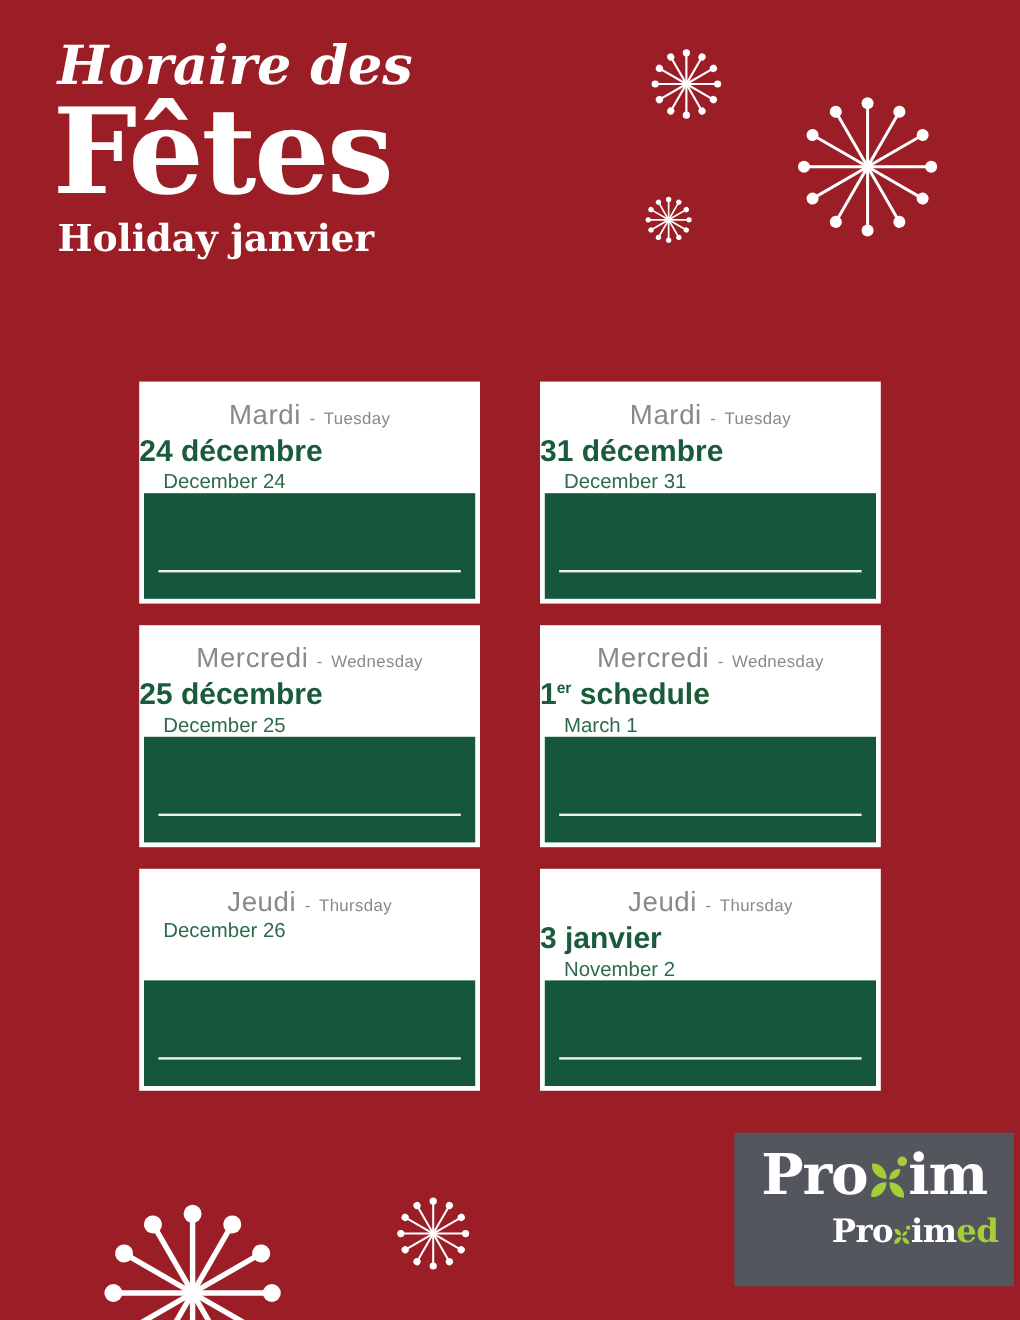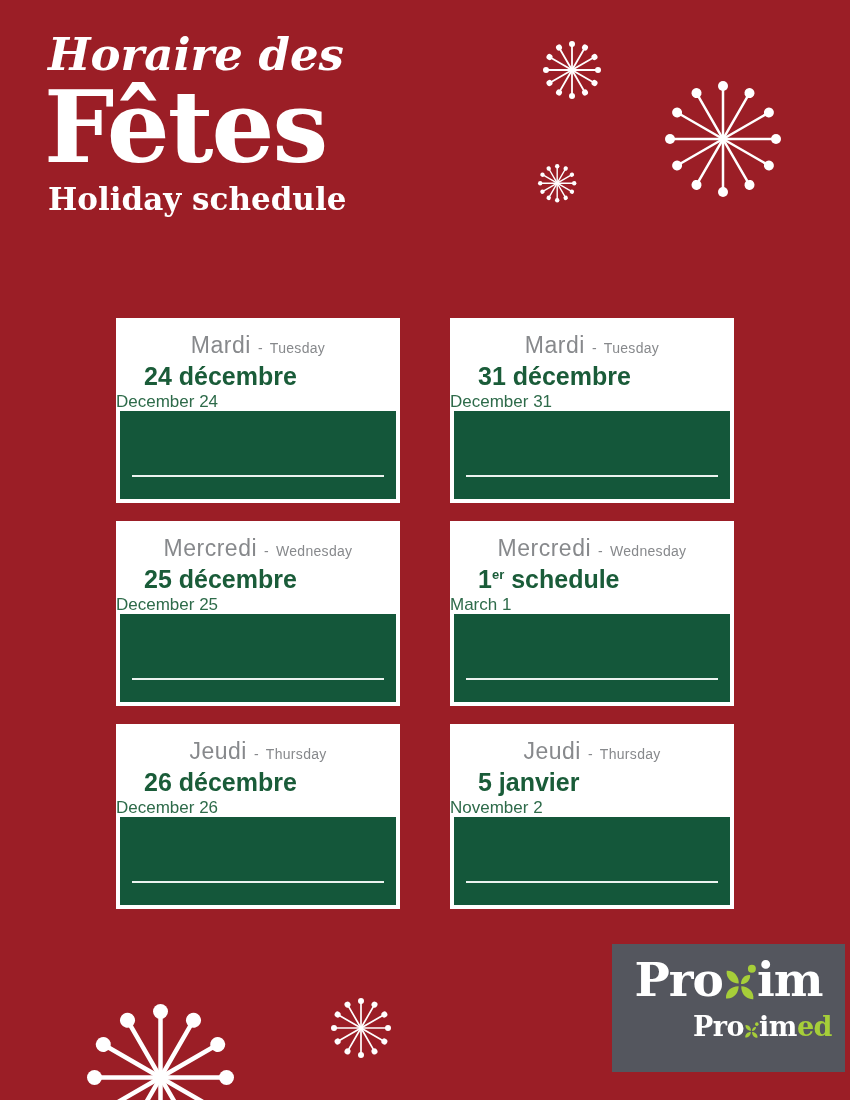--- a/index.html
+++ b/index.html
@@ -23,23 +23,23 @@
 
   
   .grid{
     position:absolute;left:116px;top:318px;width:618px;
     display:grid;grid-template-columns:284px 284px;column-gap:50px;row-gap:18px;
   }
   .card{position:relative;width:284px;height:185px;background:var(--white);text-align:left;}
   .day-row{display:flex;justify-content:center;align-items:baseline;gap:7px;padding-top:14px;color:var(--gray);}
   .day-fr{font-size:23px;letter-spacing:0.5px;}
   .day-sep,.day-en{font-size:14px;letter-spacing:0.3px;}
-  .date-fr{margin-top:3px;font-size:25px;font-weight:bold;color:var(--dgreen);margin-left:28px;}
+  .date-fr{margin-top:3px;font-size:25px;font-weight:bold;color:var(--dgreen);}
   .date-fr sup{font-size:13px;line-height:0;}
-  .date-en{margin-top:1px;font-size:17px;color:var(--mgreen);}
+  .date-en{margin-top:1px;font-size:17px;color:var(--mgreen);padding-left:20px;}
   .hours-panel{position:absolute;left:4px;right:4px;bottom:4px;height:88px;background:var(--green);}
   .write-line{position:absolute;left:12px;right:12px;bottom:22px;height:2px;background:rgba(255,255,255,0.92);}
 
   
   .logo-box{position:absolute;left:612px;top:944px;width:233px;height:128px;background:var(--boxgray);}
   .brand{
     position:absolute;left:0;right:0;top:8px;text-align:center;color:var(--white);
     font-family:"DejaVu Serif", serif;font-weight:bold;font-size:47px;letter-spacing:-1px;
   }
   .brand .flower{display:inline-block;width:38px;height:42px;vertical-align:-8px;margin:0 -2px;}
@@ -60,21 +60,21 @@
 
 <svg class="hidden-defs" aria-hidden="true">
   <defs>
     <path id="petal" d="M0,-2 C5.2,-7 6.2,-15.5 0,-20.5 C-6.2,-15.5 -5.2,-7 0,-2 Z"></path>
   </defs>
 </svg>
 
 <div class="title-block">
   <div class="title-line1">Horaire des</div>
   <div class="title-line2">Fêtes</div>
-  <div class="title-sub">Holiday schedule</div>
+  <div class="title-sub">Holiday janvier</div>
 </div>
 
 <div class="grid" id="card-grid">
   <div class="card">
     <div class="day-row">
       <span class="day-fr">Mardi</span>
       <span class="day-sep">-</span>
       <span class="day-en">Tuesday</span>
     </div>
     <div class="date-fr"><span>24 décembre</span><sup></sup><span></span></div>
@@ -122,34 +122,33 @@
       <div class="write-line"></div>
     </div>
   </div>
 
   <div class="card">
     <div class="day-row">
       <span class="day-fr">Jeudi</span>
       <span class="day-sep">-</span>
       <span class="day-en">Thursday</span>
     </div>
-    <div class="date-fr"><span>26 décembre</span><sup></sup><span></span></div>
     <div class="date-en">December 26</div>
     <div class="hours-panel">
       <div class="write-line"></div>
     </div>
   </div>
 
   <div class="card">
     <div class="day-row">
       <span class="day-fr">Jeudi</span>
       <span class="day-sep">-</span>
       <span class="day-en">Thursday</span>
     </div>
-    <div class="date-fr"><span>5 janvier</span><sup></sup><span></span></div>
+    <div class="date-fr"><span>3 janvier</span><sup></sup><span></span></div>
     <div class="date-en">November 2</div>
     <div class="hours-panel">
       <div class="write-line"></div>
     </div>
   </div>
 </div>
 
 <div class="logo-box">
   <div class="brand"><span>Pro</span><svg class="flower" viewBox="-20 -24 40 44">
         <g class="flower-fill">

